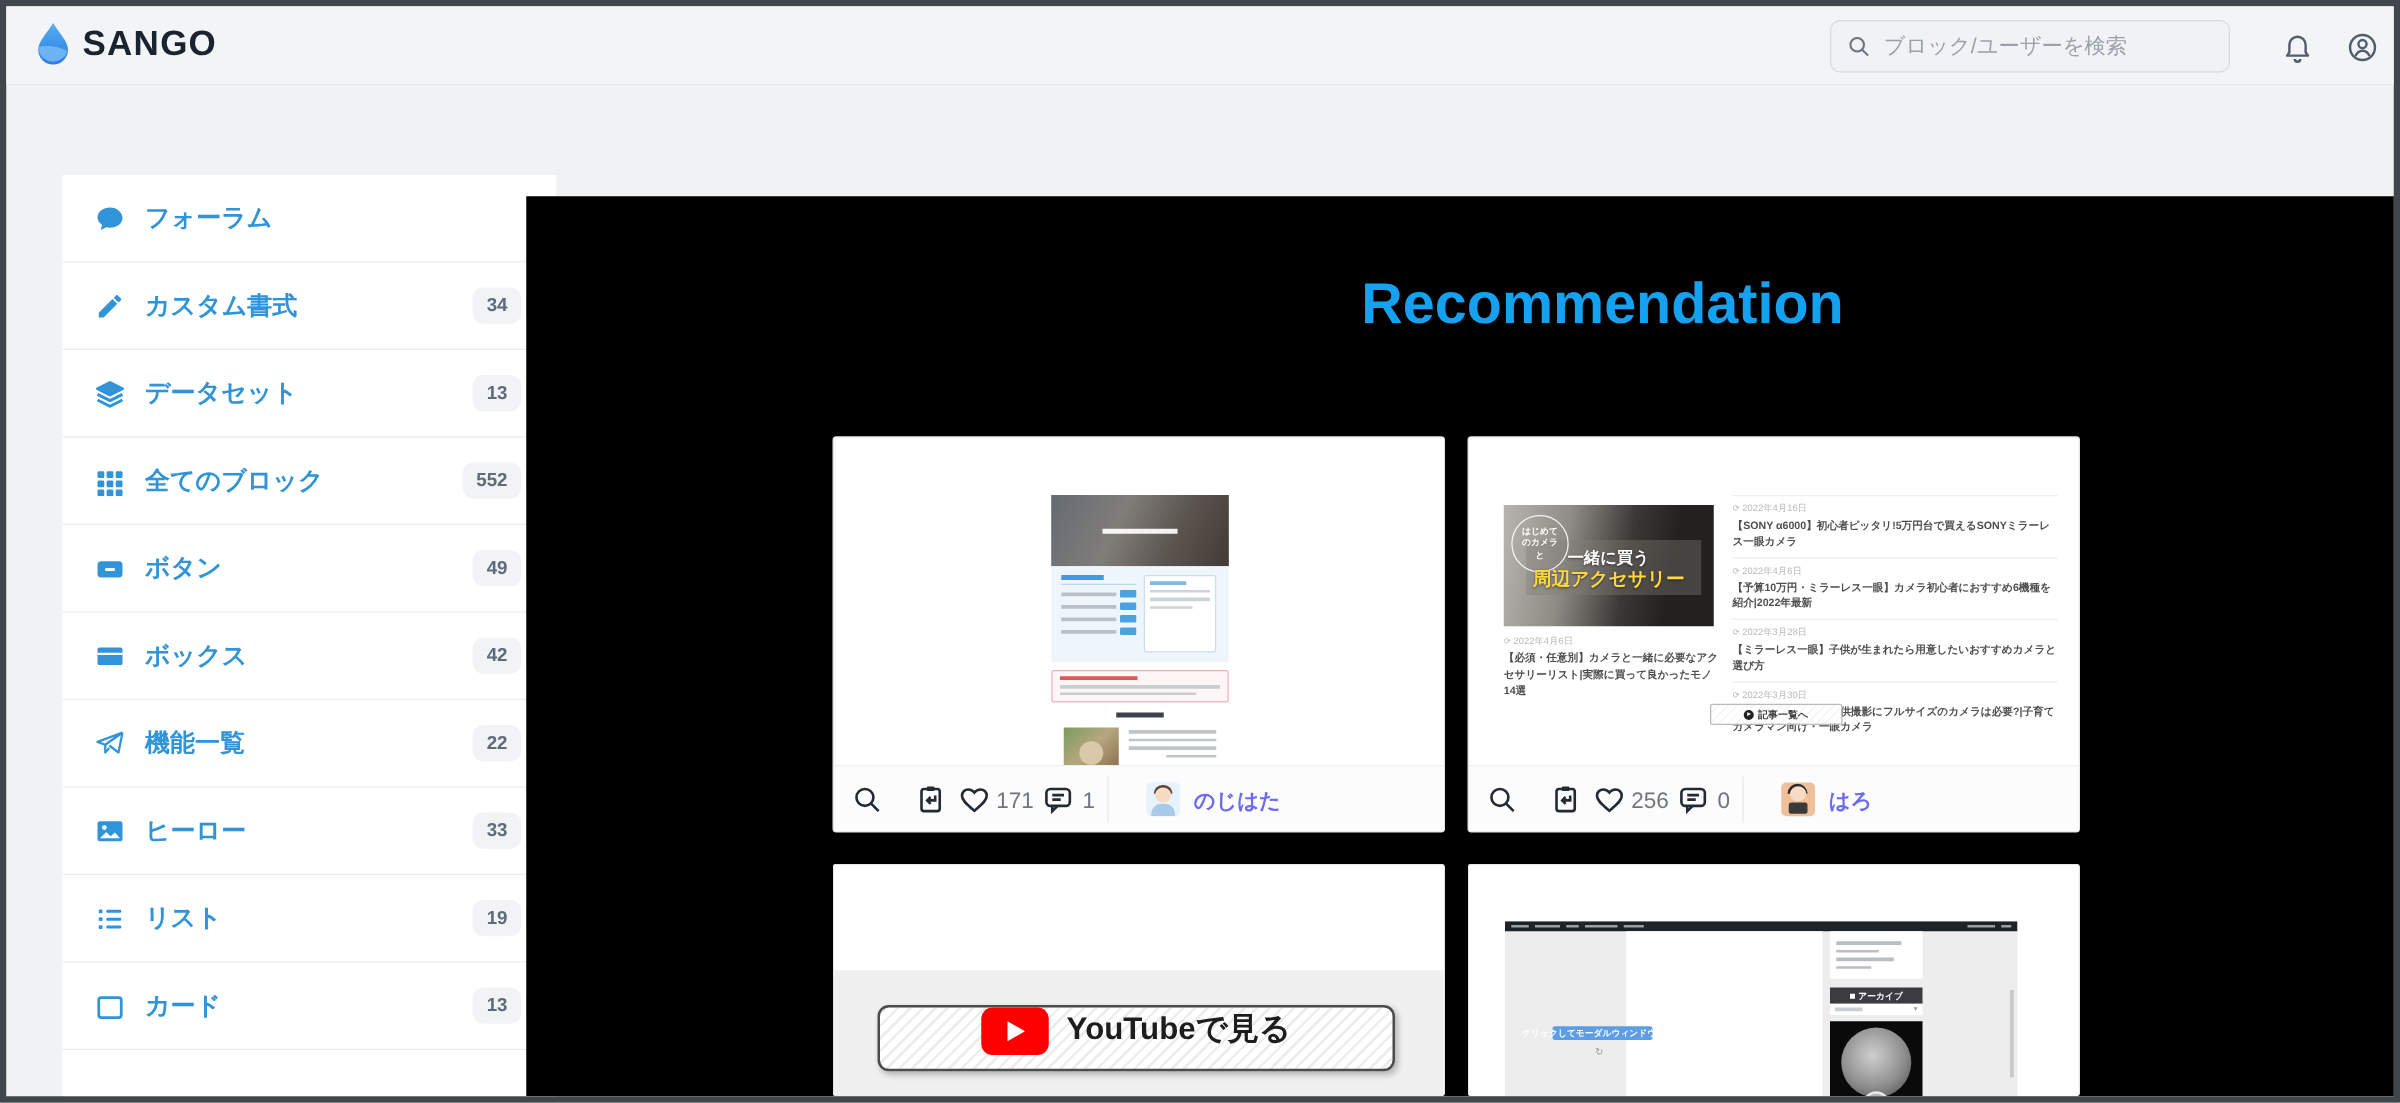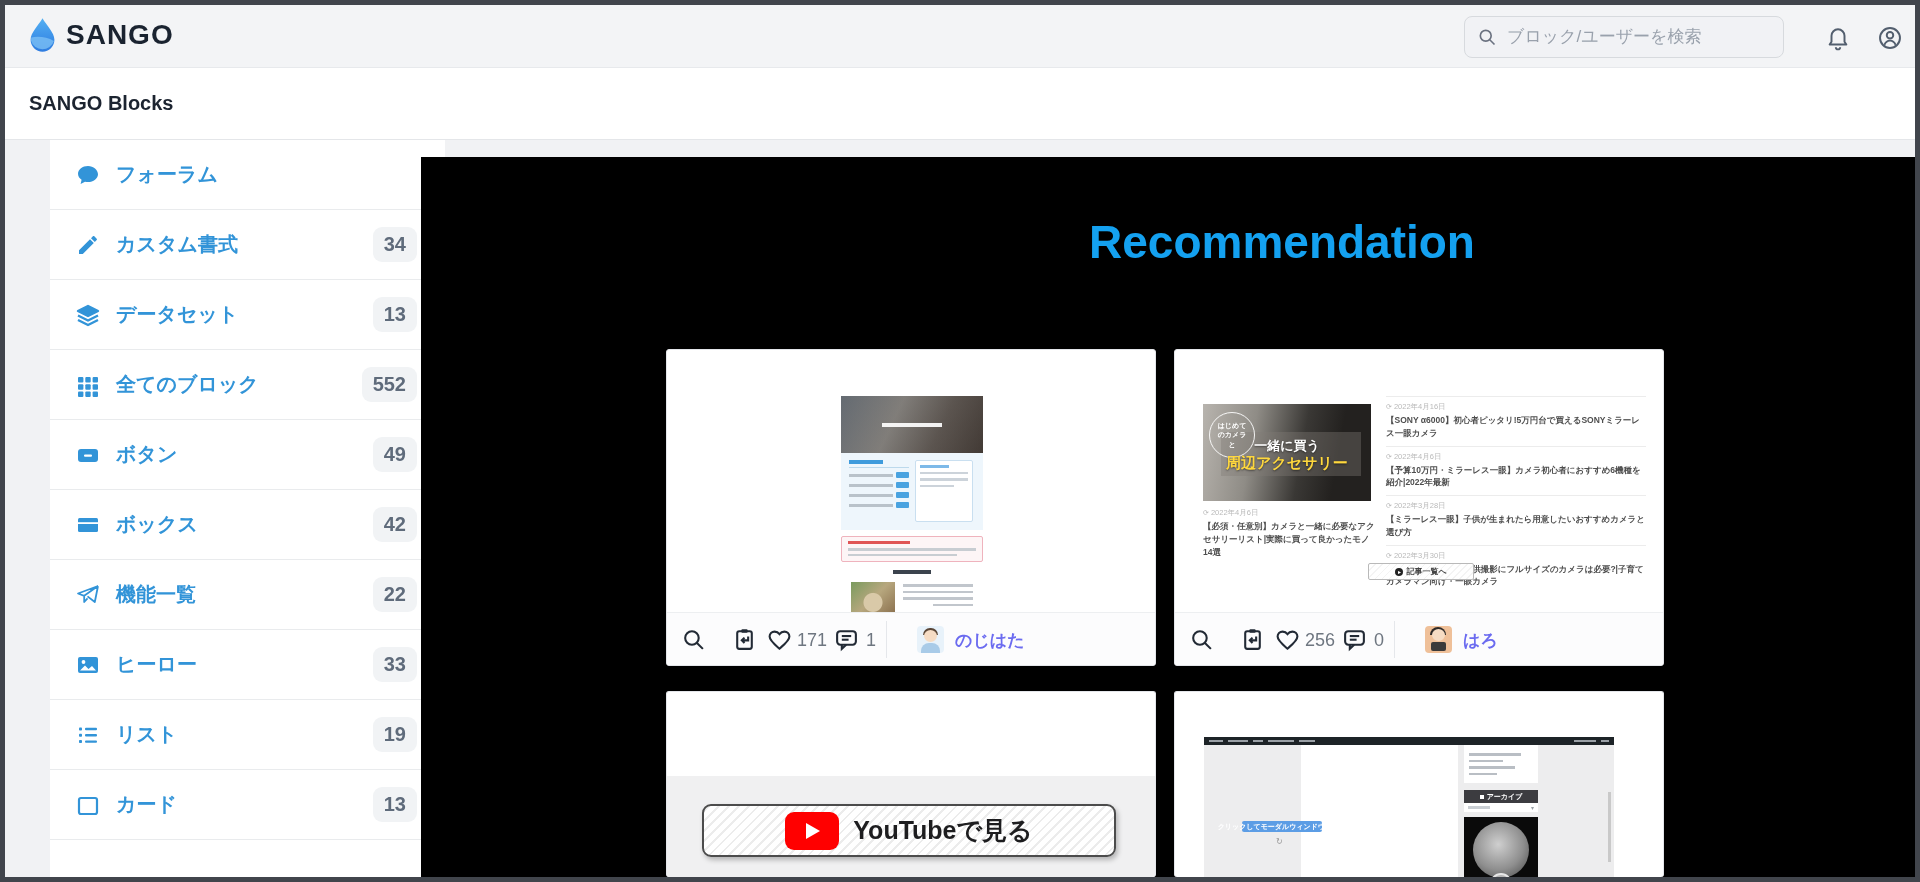--- a/index.html
+++ b/index.html
@@ -27,21 +27,21 @@
 
   
   .subheader{position:absolute;left:0;top:63px;width:100%;height:72px;background:#fff;border-bottom:1px solid #e4e6e9;display:flex;align-items:center;padding-left:24px;}
   .subheader-title{font-size:20px;font-weight:600;color:#1c2430;}
 
   
   .sidebar{position:absolute;left:0;top:135px;width:395px;bottom:0;background:#fff;overflow:hidden;margin-left:45px;}
   .side-item{position:relative;height:70px;border-bottom:1px solid #e9ebed;display:flex;align-items:center;cursor:pointer;}
   .sicon{position:absolute;left:26px;width:24px;height:24px;color:var(--sidebar-accent);}
   .slabel{position:absolute;left:66px;font-size:20px;font-weight:700;color:var(--sidebar-accent);}
-  .sbadge{position:absolute;right:28px;background:#f1f3f5;color:#5f6b7b;font-size:20px;font-weight:600;padding:6px 11px;border-radius:9px;text-align:right;}
+  .sbadge{position:absolute;right:28px;background:#f1f3f5;color:#5f6b7b;font-size:15px;font-weight:600;padding:6px 11px;border-radius:9px;text-align:right;}
   .side-scroll{position:absolute;left:389px;top:152px;width:5px;height:188px;background:#8b8d90;border-radius:3px;}
 
   
   .main{position:absolute;left:416px;top:152px;width:1722px;height:720px;background:#000000;overflow:hidden;}
   .main-scroll{position:absolute;right:3px;top:150px;width:6px;height:110px;background:#909296;border-radius:3px;}
   .page-title{position:absolute;top:58px;left:0;width:100%;text-align:center;font-size:46px;font-weight:700;color:var(--title-accent);}
   .page-subtitle{position:absolute;top:122px;left:0;width:100%;text-align:right;font-size:17px;font-weight:700;color:var(--title-accent);}
 
   .card{position:absolute;width:490px;background:#fff;border:1px solid #e4e6ea;border-radius:3px;overflow:hidden;}
   .card1{left:245px;top:192px;height:317px;}
@@ -92,21 +92,21 @@
   .art-left-title{position:absolute;left:28px;top:170px;width:172px;font-size:8.5px;font-weight:700;color:#4e4e4e;line-height:1.5;}
   .art-list{position:absolute;left:211px;top:46px;width:260px;}
   .art-entry{border-top:1px solid #ececec;padding:5px 0 6px 0;}
   .art-entry .t{font-size:8.5px;font-weight:700;color:#4e4e4e;line-height:1.5;margin-top:2px;}
   .art-more{position:absolute;left:193px;top:213px;width:106px;height:17px;border:1px solid #b9b9b9;border-radius:2px;background:repeating-linear-gradient(315deg,#fff 0 4px,#f4f4f4 4px 5px);display:flex;align-items:center;justify-content:center;gap:3px;}
   .art-more .cir{width:8px;height:8px;border-radius:50%;background:#222;color:#fff;font-size:6px;line-height:8px;text-align:center;}
   .art-more .lbl{font-size:8px;color:#444;font-weight:600;}
 
   
   .yt-zone{position:absolute;left:0;top:84px;width:100%;height:102px;background:#f0f0f1;}
-  .yt-btn{position:absolute;left:35px;top:28px;width:414px;height:53px;border:2px solid #4c4c4c;border-radius:9px;background:repeating-linear-gradient(315deg,#fff 0 5px,#ececec 5px 7px);box-shadow:2px 3px 5px rgba(0,0,0,.25);display:flex;align-items:center;justify-content:center;gap:14px;cursor:pointer;}
+  .yt-btn{position:absolute;left:35px;top:28px;width:414px;height:53px;border:2px solid #4c4c4c;border-radius:9px;background:repeating-linear-gradient(315deg,#fff 0 5px,#ececec 5px 7px);box-shadow:2px 3px 5px rgba(0,0,0,.25);display:flex;justify-content:center;gap:14px;cursor:pointer;}
   .yt-logo{width:54px;height:38px;background:var(--youtube-red);border-radius:9px;position:relative;}
   .yt-logo:after{content:"";position:absolute;left:21px;top:11px;border-left:14px solid #fff;border-top:8px solid transparent;border-bottom:8px solid transparent;}
   .yt-label{font-size:25px;font-weight:700;color:#1d1d1f;}
 
   
   .modal-prev{position:absolute;left:29px;top:45px;width:410px;bottom:0;background:#ededee;overflow:hidden;}
   .adminbar{position:absolute;left:0;top:0;width:100%;height:8px;background:#1d2327;display:flex;align-items:center;gap:5px;padding:0 5px;}
   .adminbar i{display:block;height:2px;background:#9aa0a6;}
   .adminbar .sp{flex:1;background:transparent;}
   .mp-main{position:absolute;left:97px;top:8px;width:157px;bottom:0;background:#fff;}
@@ -164,23 +164,20 @@
       <path d="M18 15.5V10a6 6 0 1 0-12 0v5.5L4.3 18h15.4L18 15.5z" stroke-linejoin="round"></path>
       <path d="M10 20.5a2 2 0 0 0 4 0"></path>
     </svg>
     <svg class="topicon useric" viewBox="0 0 24 24" fill="none" stroke="currentColor" stroke-width="1.8">
       <circle cx="12" cy="12" r="9.2"></circle>
       <circle cx="12" cy="9.5" r="3"></circle>
       <path d="M6.8 18.3c1.1-2.6 3-3.9 5.2-3.9s4.1 1.3 5.2 3.9"></path>
     </svg>
   </div>
 
-  <div class="subheader">
-    <span class="subheader-title">SANGO Blocks</span>
-  </div>
 
   <div class="sidebar">
 
     <div class="side-item">
       <svg class="sicon" viewBox="0 0 24 24" fill="currentColor">
         <path d="M12 3C6.5 3 2 6.5 2 10.8c0 2.4 1.4 4.6 3.6 6L4.6 21l4.4-2.2c1 .2 2 .3 3 .3 5.5 0 10-3.5 10-7.8S17.5 3 12 3z"></path>
       </svg>
       <span class="slabel">フォーラム</span>
     </div>
 

